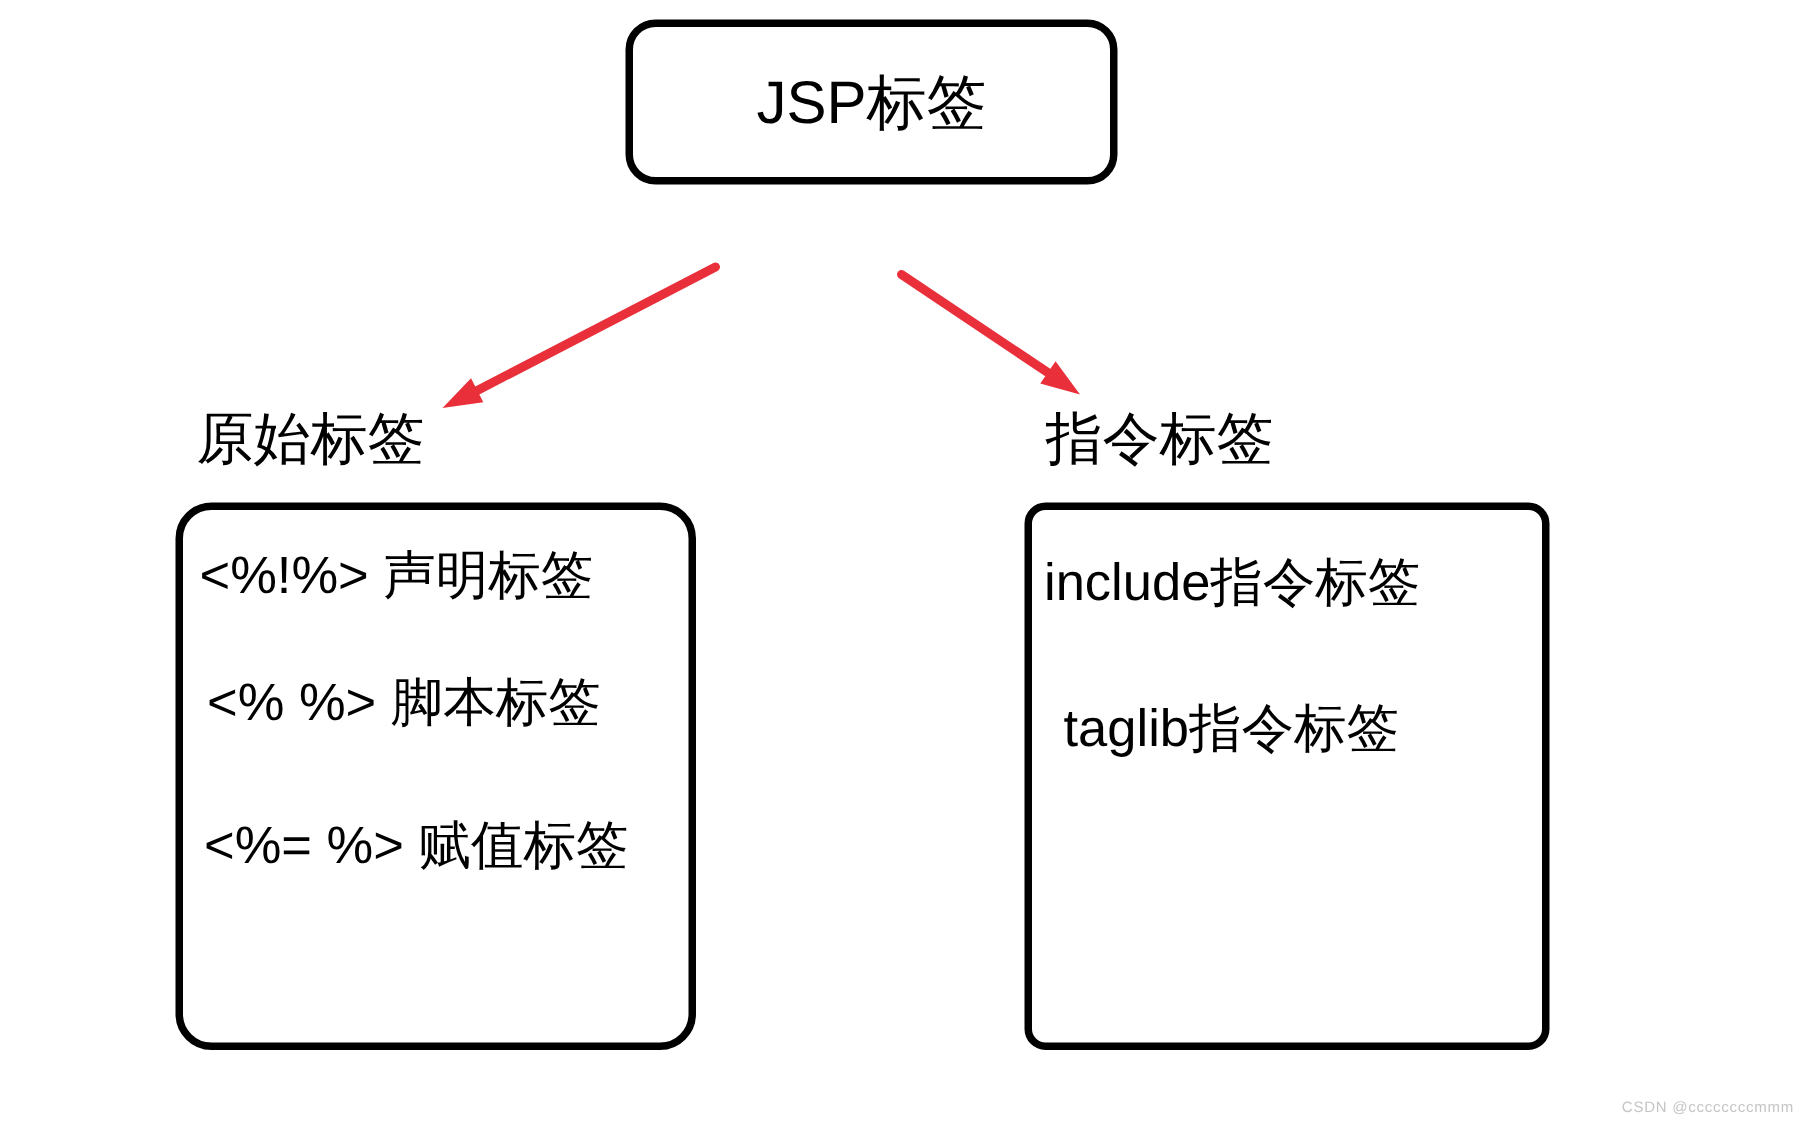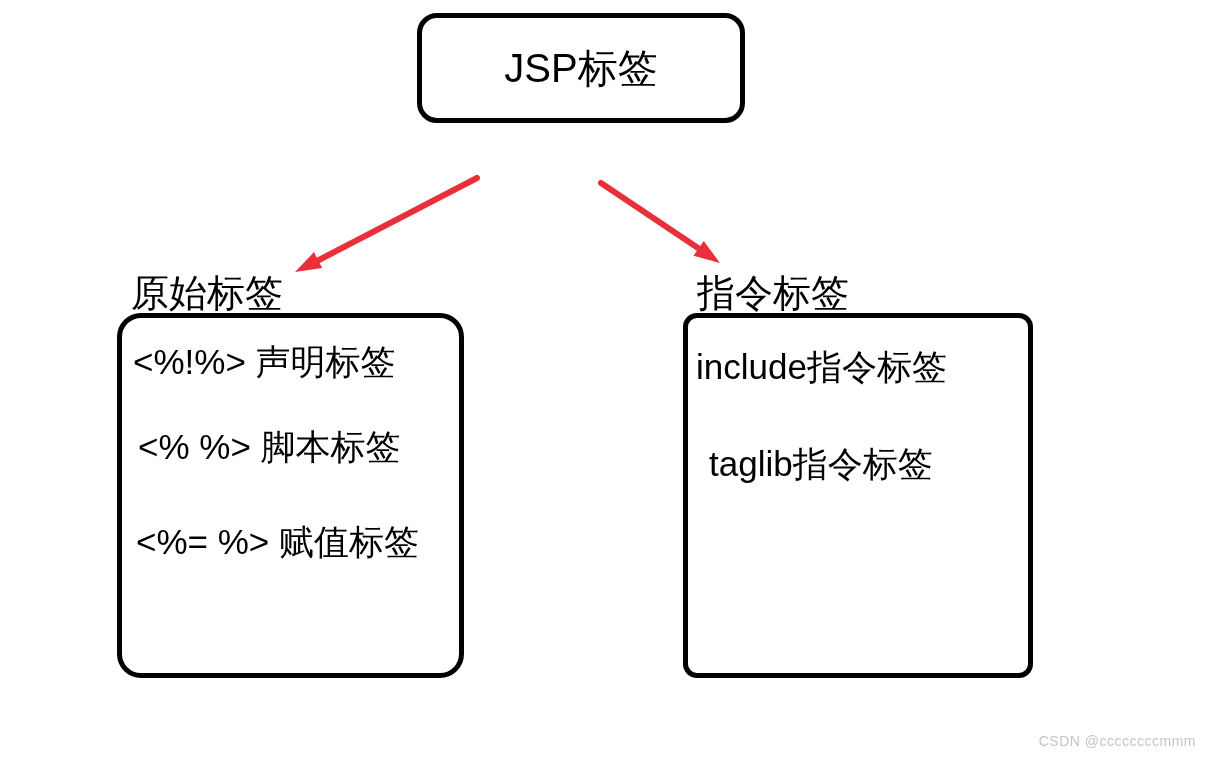--- a/index.html
+++ b/index.html
@@ -47,21 +47,21 @@
     position: absolute;
     top: 271px;
     font-size: 38px;
     line-height: 44px;
     white-space: nowrap;
   }
   .branch-title.left  { left: 115px; margin-left: 16px; }
   .branch-title.right { left: 683px; margin-left: 14px; }
   .branch-box {
     position: absolute;
-    top: 313px;
+    top: 335px;
     height: 365px;
     box-sizing: border-box;
     border: 5px solid var(--border, #000000);
     background: transparent;
   }
   .branch-box.left {
     left: 117px;
     width: 347px;
     border-radius: 24px;
   }
@@ -78,21 +78,21 @@
   .branch-box.left .item:nth-child(1) { margin: 24px 0 0 11px; }
   .branch-box.left .item:nth-child(2) { margin: 45px 0 0 16px; }
   .branch-box.left .item:nth-child(3) { margin: 55px 0 0 14px; }
   .branch-box.right .item:nth-child(1) { margin: 29px 0 0 8px; }
   .branch-box.right .item:nth-child(2) { margin: 57px 0 0 21px; }
   .branch-box.right .item:nth-child(3) { margin: 48px 0 0 23px; }
   .watermark {
     position: absolute;
     right: 10px;
     top: 733px;
-    font-size: 14px;
+    font-size: 10px;
     color: var(--watermark, #c5c5c5);
     letter-spacing: 0.5px;
     margin-left: 40px;
   }
 </style>
 </head>
 <body>
 
 <div class="canvas">
 

